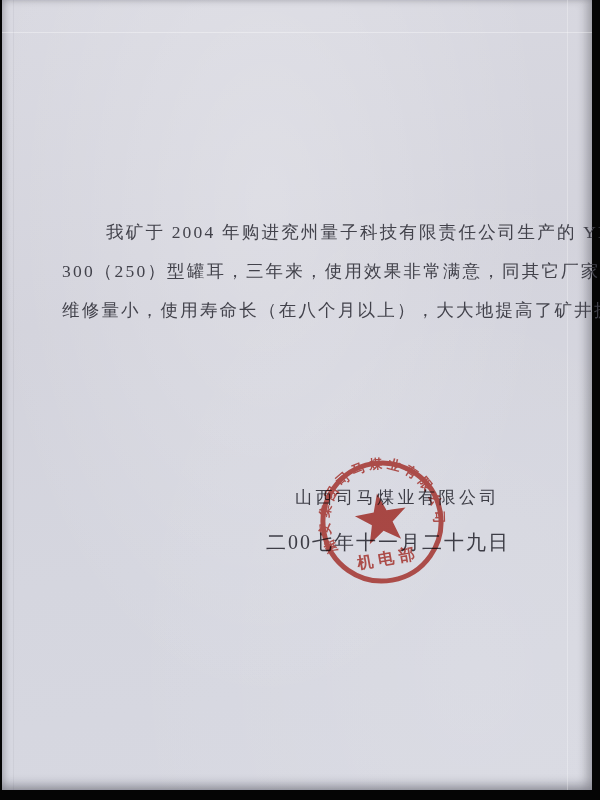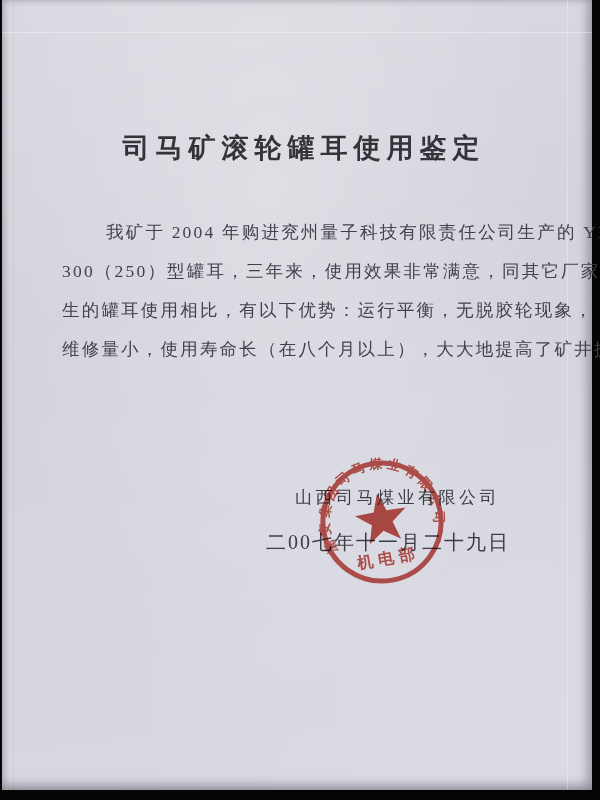--- a/index.html
+++ b/index.html
@@ -114,26 +114,24 @@
 </style>
 </head>
 <body>
 
 <div class="scan">
   <div class="paper">
     <div class="crease-h"></div>
     <div class="crease-v-left"></div>
     <div class="crease-v-right"></div>
 
-    <div class="doc-title">司马矿滚轮罐耳使用鉴定</div>
 
     <div class="body-text">
       <div class="body-line indent">我矿于 2004 年购进兖州量子科技有限责任公司生产的 YLD-</div>
       <div class="body-line">300（250）型罐耳，三年来，使用效果非常满意，同其它厂家</div>
-      <div class="body-line">生的罐耳使用相比，有以下优势：运行平衡，无脱胶轮现象，</div>
       <div class="body-line">维修量小，使用寿命长（在八个月以上），大大地提高了矿井提</div>
     </div>
 
     <div class="sig-company">山西司马煤业有限公司</div>
 
     <div class="sig-date">二00七年十一月二十九日</div>
 
     <div class="stamp">
       <svg width="132" height="132" viewBox="0 0 132 132">
         <defs>

